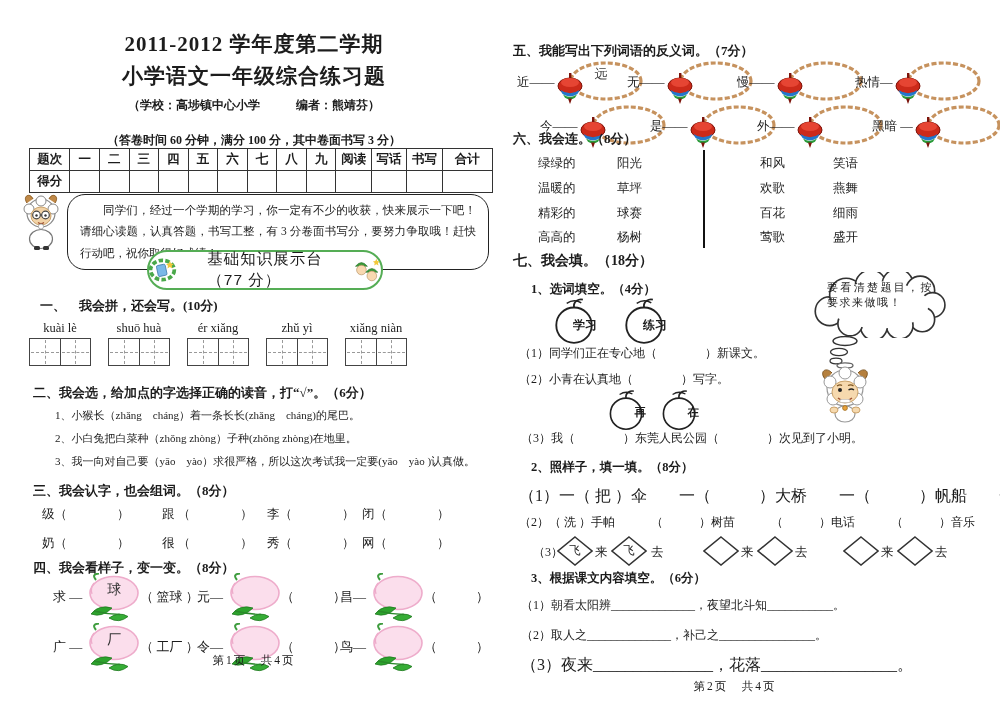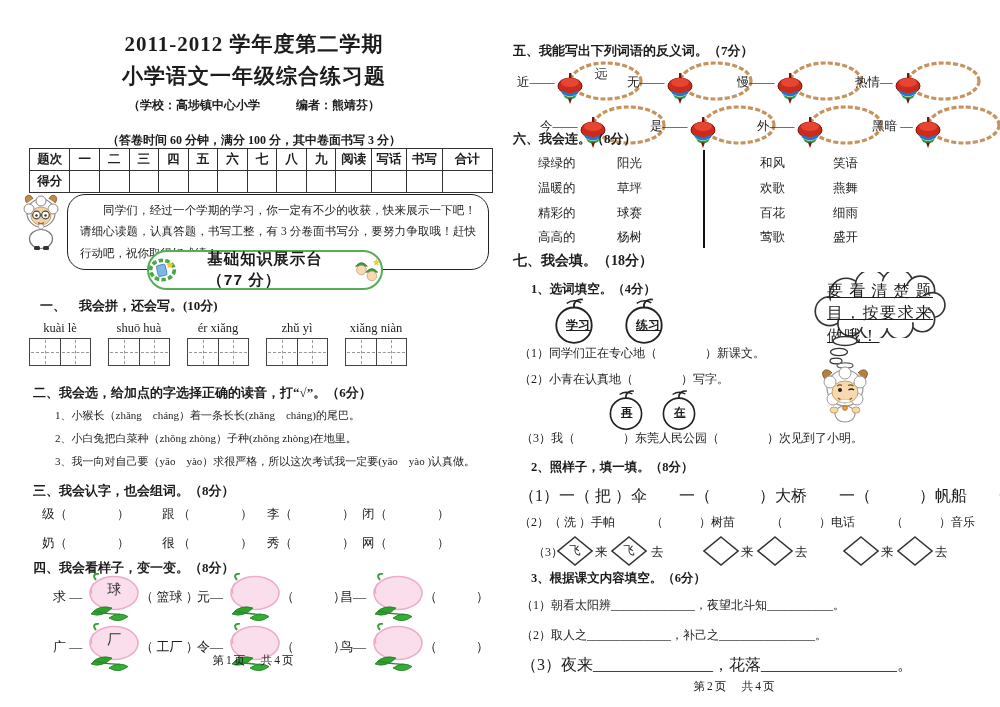--- a/index.html
+++ b/index.html
@@ -13,21 +13,21 @@
   .t1{font-size:21px;font-weight:bold;letter-spacing:1px;}
   .meta{font-size:12px;font-weight:bold;}
   .fieldlbl{font-size:12.5px;font-weight:bold;}
   .blank{display:inline-block;border-bottom:1.2px solid #222;height:13px;vertical-align:bottom;}
   .timenote{font-size:12px;font-weight:bold;border-bottom:1.2px solid #222;padding:0 6px 1px 6px;}
   table.score{border-collapse:collapse;}
   table.score td{border:1.6px solid #333;height:21px;text-align:center;font-size:12.5px;font-weight:bold;padding:0 2px;}
   .notice-bubble{border:1.8px solid #222;border-radius:18px;padding:5px 12px;font-size:11.5px;line-height:1.85;text-align:justify;}
   .notice-bubble p{margin:0;text-indent:2em;}
   .banner{border:2.5px solid #55ad55;border-radius:21px;height:36px;display:flex;align-items:center;justify-content:center;gap:6px;background:#fff;}
-  .banner-t{font-family:"Liberation Sans","DejaVu Sans",sans-serif;font-weight:bold;font-size:15.5px;letter-spacing:1px;margin-left:24px;}
+  .banner-t{font-family:"Liberation Sans","DejaVu Sans",sans-serif;font-weight:normal;font-size:15.5px;letter-spacing:1px;margin-left:24px;}
   .sect{font-size:13px;font-weight:bold;white-space:nowrap;}
   .sub{font-size:12.5px;font-weight:bold;white-space:nowrap;}
   .ln{font-size:11.5px;white-space:nowrap;}
   .py{display:inline-block;width:62px;margin-right:13px;text-align:center;font-size:12.5px;white-space:nowrap;}
   .tzg{display:inline-flex;border:1.6px solid #444;margin-right:13px;background:#fff;}
   .cell{width:29.5px;height:26px;position:relative;}
   .cell+.cell{border-left:1.6px solid #444;}
   .cell::before{content:"";position:absolute;left:50%;top:1px;bottom:1px;border-left:1px dashed #999;}
   .cell::after{content:"";position:absolute;top:50%;left:1px;right:1px;border-top:1px dashed #999;}
   .w-item{font-size:12.5px;white-space:nowrap;}
@@ -35,26 +35,26 @@
   .s4b,.s4a{font-size:13px;padding-top:15px;white-space:nowrap;}
   .peach-wrap{position:relative;width:58px;height:50px;flex:0 0 58px;}
   .peach-ch{position:absolute;left:14px;top:8px;width:36px;text-align:center;font-size:14px;color:#333;}
   .lasso-item{position:absolute;top:0;display:flex;align-items:center;height:48px;}
   .lasso-word{font-size:12.5px;white-space:nowrap;}
   .lasso-wrap{position:relative;width:90px;height:48px;}
   .lasso-ex{position:absolute;left:40px;top:7px;font-size:13px;color:#444;}
   .m-word{position:absolute;font-size:12.5px;white-space:nowrap;}
   .divider{position:absolute;width:2px;background:#111;}
   .apple{position:absolute;}
-  .apple-ch{position:absolute;left:15px;right:0;top:21px;text-align:left;font-weight:bold;font-size:12px;text-decoration:underline;}
+  .apple-ch{position:absolute;left:0;right:0;top:21px;text-align:right;font-weight:bold;font-size:12px;}
   .apple-ch.sm{top:17px;font-size:11.5px;}
   .dia{position:absolute;width:36px;height:30px;top:3px;}
   .dia-ch{position:absolute;left:0;right:0;top:7px;text-align:center;font-size:11.5px;}
   .lq{position:absolute;top:11px;font-size:12.5px;}
-  .think-text{position:absolute;left:24px;top:10px;width:106px;font-size:16px;line-height:1.4;letter-spacing:1.5px;text-align:justify;text-decoration:underline;}
+  .think-text{position:absolute;left:24px;top:10px;width:106px;font-size:11px;line-height:1.4;letter-spacing:1.5px;text-align:justify;}
   .footer{font-size:11.5px;letter-spacing:2px;}
 </style>
 </head>
 <body>
 
 <svg width="0" height="0" style="position:absolute">
   <defs>
     <g id="def-lasso">
       <ellipse cx="51" cy="23" rx="35" ry="18" fill="none" stroke="#c6925e" stroke-width="3.2" stroke-dasharray="5 2.2"></ellipse>
       <rect x="14" y="15" width="2.4" height="6" fill="#7c130a"></rect>

